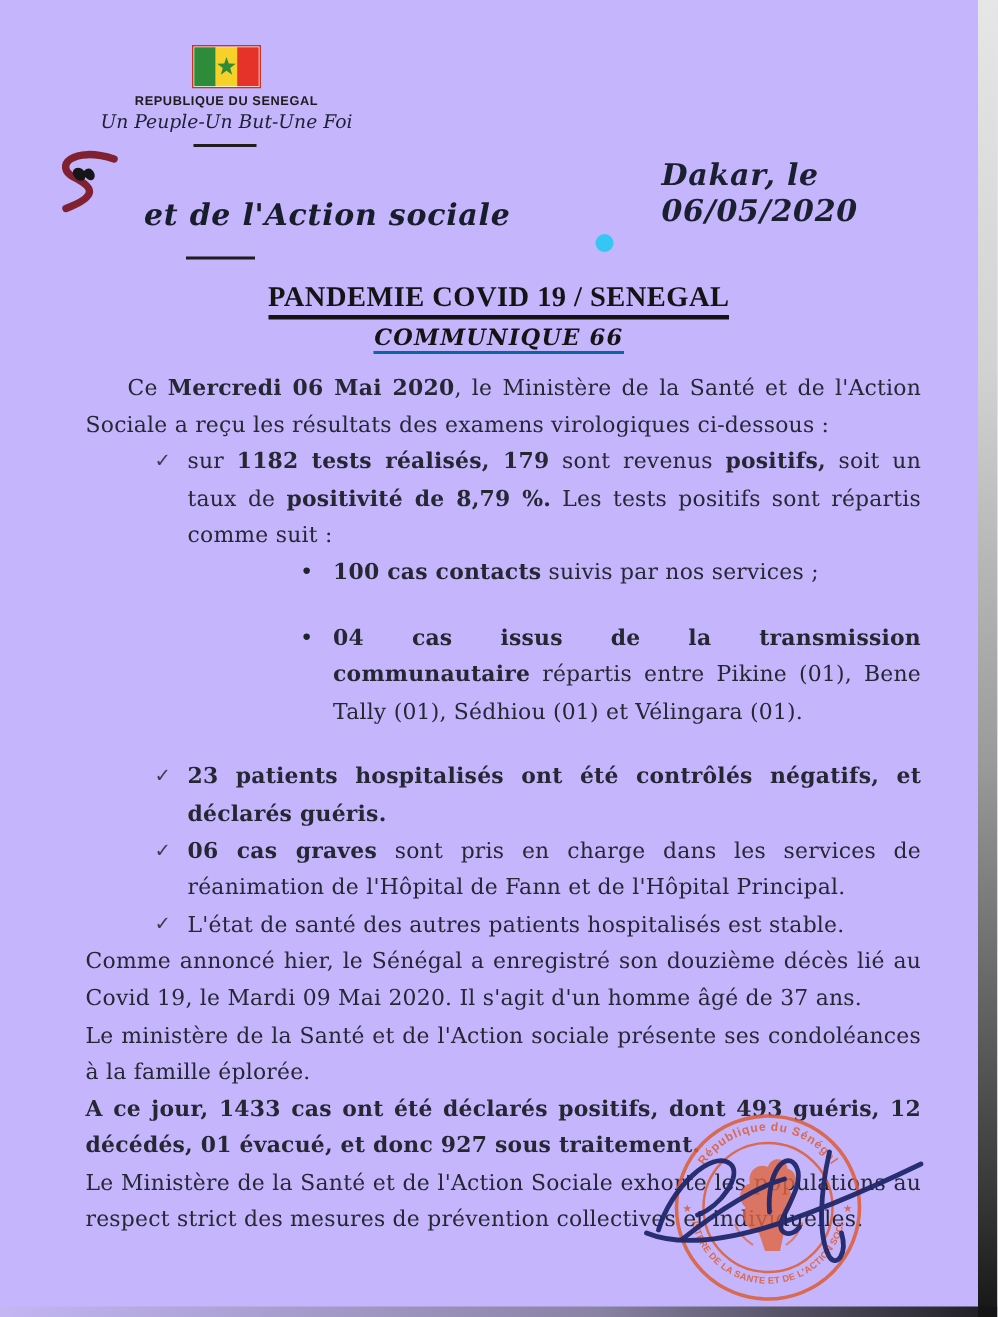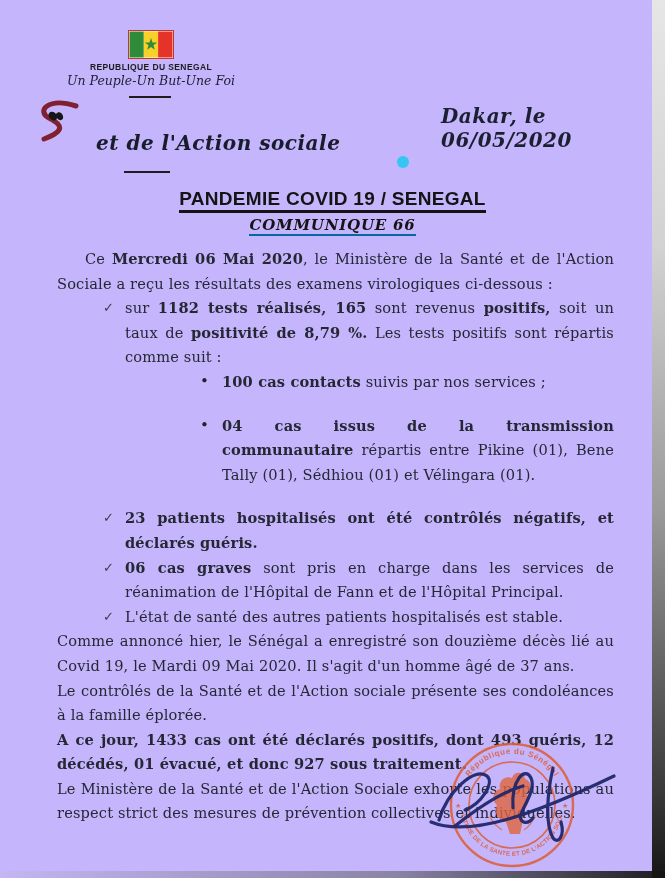--- a/index.html
+++ b/index.html
@@ -43,21 +43,21 @@
     position:absolute; left:420px; top:104px; width:225px; font-style:italic;
     font-weight:bold; font-size:20px; color:#1b2030; letter-spacing:0.5px;margin-left:21px;
   }
   .blue-dot {
     position:absolute; left:397px; top:156px; width:12px; height:12px;
     border-radius:50%; background:#36c6f4;
   }
   
   .titles { position:absolute; left:0; top:188px; width:100%; text-align:center; }
   .title-main {
-    display:inline-block; font-family:Liberation Sans, sans-serif; font-weight:bold;
+    display:inline-block; font-family:Liberation Serif, serif; font-weight:bold;
     font-size:19px; letter-spacing:0.3px; color:#141414;
     border-bottom:3px solid #141414; padding-bottom:0px;
   }
   .title-sub {
     display:inline-block; margin-top:3px; font-weight:bold; font-style:italic;
     font-size:15px; letter-spacing:0.8px; color:#141414;
     border-bottom:2px solid #0369a1; padding-bottom:0px;
   }
   
   .body {
@@ -105,28 +105,28 @@
   <div class="dateline">Dakar, le 06/05/2020</div>
   <div class="blue-dot"></div>
 
   <div class="titles">
     <div><span class="title-main">PANDEMIE COVID 19 / SENEGAL</span></div>
     <div><span class="title-sub">COMMUNIQUE 66</span></div>
   </div>
 
   <div class="body">
       <div class="item p indent"><span>Ce </span><span class="b">Mercredi 06 Mai 2020</span><span>, le Ministère de la Santé et de l'Action Sociale a reçu les résultats des examens virologiques ci-dessous :</span></div>
-      <div class="item check"><span class="marker">✓</span><span>sur </span><span class="b">1182 tests réalisés, 165</span><span> sont revenus </span><span class="b">positifs,</span><span> soit un taux de </span><span class="b">positivité de 8,79 %.</span><span> Les tests positifs sont répartis comme suit :</span></div>
+      <div class="item check"><span class="marker">✓</span><span>sur </span><span class="b">1182 tests réalisés, 179</span><span> sont revenus </span><span class="b">positifs,</span><span> soit un taux de </span><span class="b">positivité de 8,79 %.</span><span> Les tests positifs sont répartis comme suit :</span></div>
       <div class="item bullet"><span class="marker">•</span><span class="b">100 cas contacts</span><span> suivis par nos services ;</span></div>
       <div class="item bullet gap"><span class="marker">•</span><span class="b">04 cas issus de la transmission communautaire</span><span> répartis entre Pikine (01), Bene Tally (01), Sédhiou (01) et Vélingara (01).</span></div>
       <div class="item check gap"><span class="marker">✓</span><span class="b">23 patients hospitalisés ont été contrôlés négatifs, et déclarés guéris.</span></div>
       <div class="item check"><span class="marker">✓</span><span class="b">06 cas graves</span><span> sont pris en charge dans les services de réanimation de l'Hôpital de Fann et de l'Hôpital Principal.</span></div>
       <div class="item check"><span class="marker">✓</span><span>L'état de santé des autres patients hospitalisés est stable.</span></div>
       <div class="item p"><span>Comme annoncé hier, le Sénégal a enregistré son douzième décès lié au Covid 19, le Mardi 09 Mai 2020. Il s'agit d'un homme âgé de 37 ans.</span></div>
-      <div class="item p"><span>Le contrôlés de la Santé et de l'Action sociale présente ses condoléances à la famille éplorée.</span></div>
+      <div class="item p"><span>Le ministère de la Santé et de l'Action sociale présente ses condoléances à la famille éplorée.</span></div>
       <div class="item p"><span class="b">A ce jour, 1433 cas ont été déclarés positifs, dont 493 guéris, 12 décédés, 01 évacué, et donc 927 sous traitement.</span></div>
       <div class="item p"><span>Le Ministère de la Santé et de l'Action Sociale exhorte les populations au respect strict des mesures de prévention collectives et individuelles.</span></div>
     </div>
 
   <svg class="stamp" width="166" height="136" viewBox="0 0 166 136">
     <defs>
       <path id="arcTop" d="M 32 80 A 51 51 0 1 1 128 80"></path>
       <path id="arcBot" d="M 29 72 A 52 52 0 0 0 131 72"></path>
     </defs>
     <g opacity="0.88">

